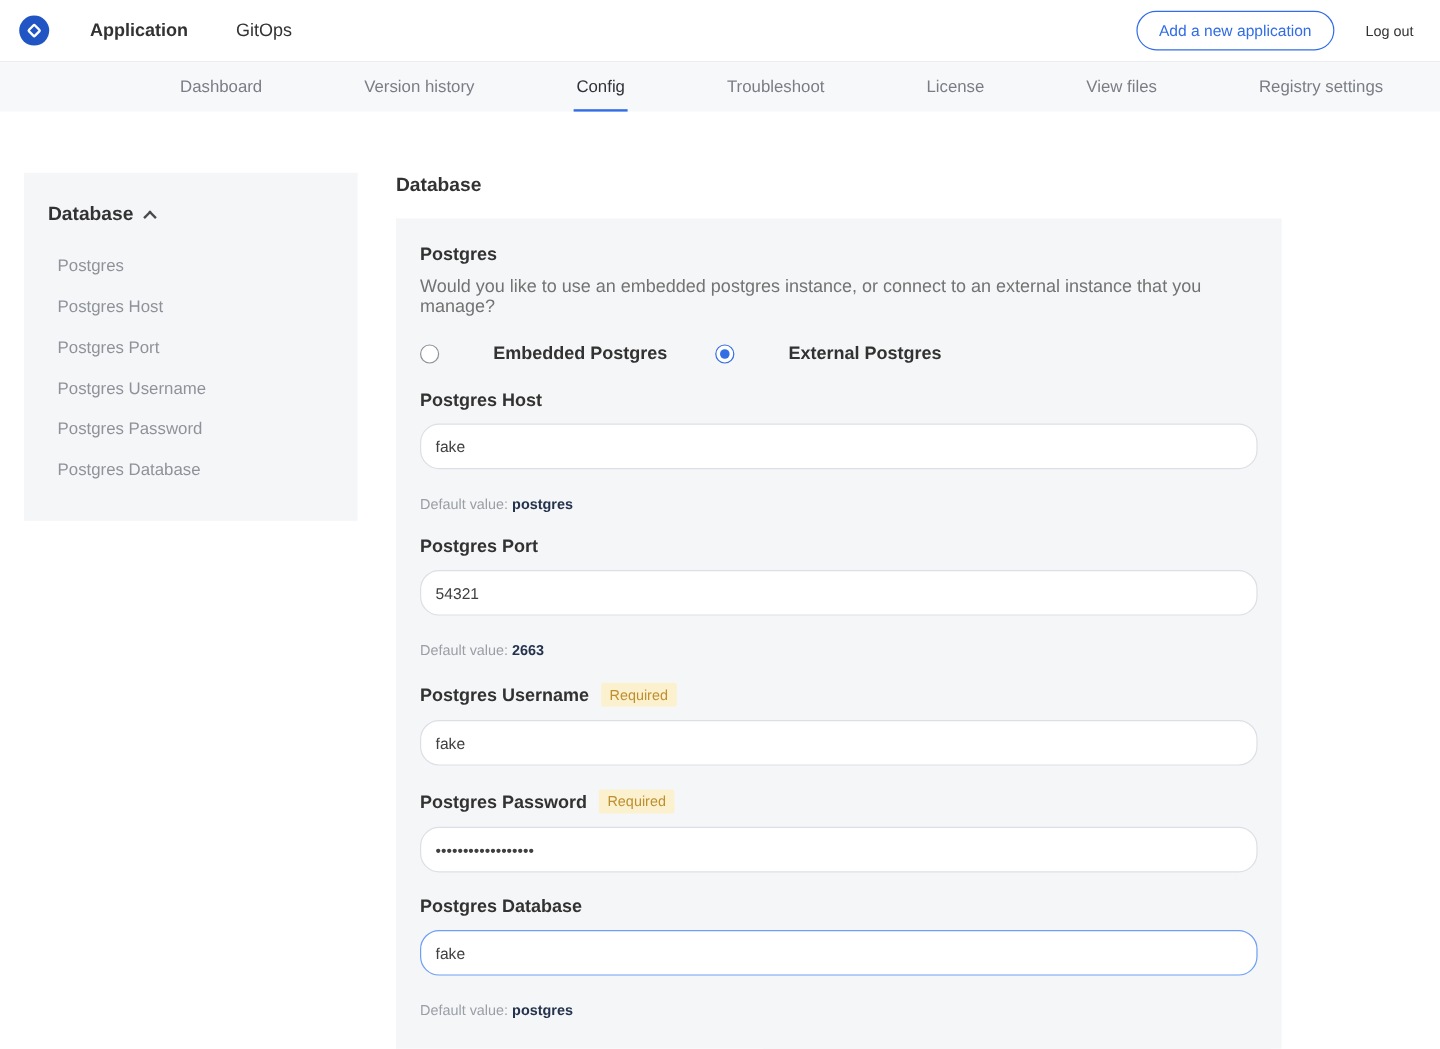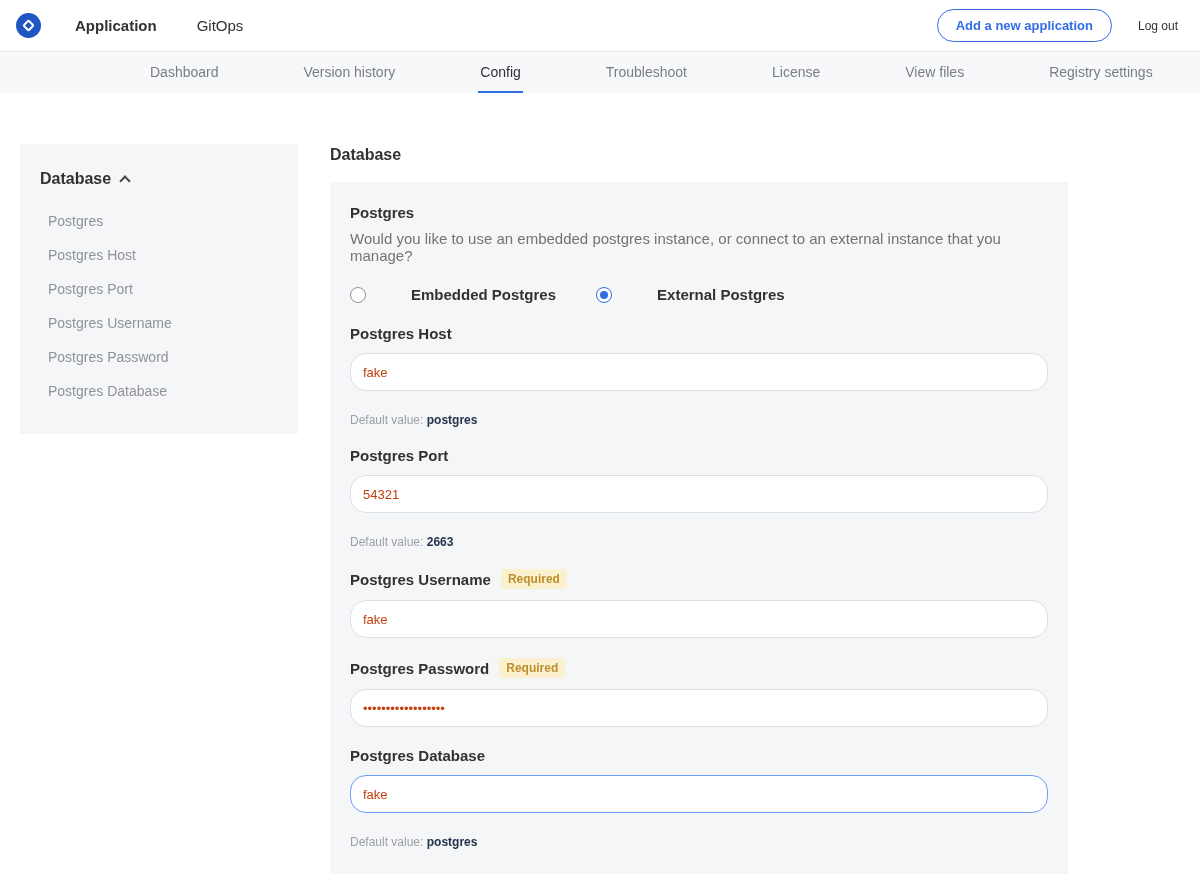--- a/index.html
+++ b/index.html
@@ -24,21 +24,21 @@
   .logo-inner {
     width:9px; height:9px; border:2.5px solid #fff; transform:rotate(45deg);
     border-radius:2px;
   }
   .top-tabs { display:flex; gap:36px; align-items:flex-start; }
   .top-tab { font-size:15px; color:#323232; cursor:pointer; padding:6px 2px; }
   .top-tab.active { font-weight:700; }
   .topbar-spacer { flex:1; }
   .add-app-btn {
     border:1px solid #326de6; color:#326de6; background:#fff;
-    font-size:13px; font-weight:700; padding:8px 18px; border-radius:18px;
+    font-size:13px; font-weight:400; padding:8px 18px; border-radius:18px;
     cursor:pointer; font-family:inherit;
   }
   .logout { font-size:12px; color:#323232; margin-left:26px; cursor:pointer; }
 
   
   .subnav {
     height:41px; background:#f7f8fa; display:flex;
     padding-left:148px; gap:81px;
     font-size:14px; color:#7a7d85;
   }
@@ -87,27 +87,27 @@
   }
   .radio-label { font-size:15px; font-weight:700; color:#323232;margin-left:36px; }
 
   .field { margin-top:20px; }
   .field:first-of-type { margin-top:0; }
   .field-label {
     font-size:15px; font-weight:700; color:#323232; margin-bottom:11px;
     display:flex; align-items:center; gap:10px;
   }
   .required-badge {
-    background:#fcf1cf; color:#bd8f2f; font-size:12px; font-weight:700;
+    background:#fcf1cf; color:#bd8f2f; font-size:12px; font-weight:400;
     padding:3px 7px; border-radius:2px;
   }
   .text-input {
     width:100%; height:38px; padding:12px 12px;
     border:1px solid #dcdfe5; border-radius:16px;
-    font-size:13px; color:#c2410c; background:#fff;
+    font-size:13px; color:#404040; background:#fff;
     font-family:inherit; outline:none;
   }
   .text-input.focused { border:1px solid #6e9ef5; }
   .default-line { font-size:12px; color:#9b9ea5; margin-top:22px; }
   .default-line b { color:#24324c; font-weight:700; }
 </style>
 </head>
 <body>
 
 <div class="topbar">

